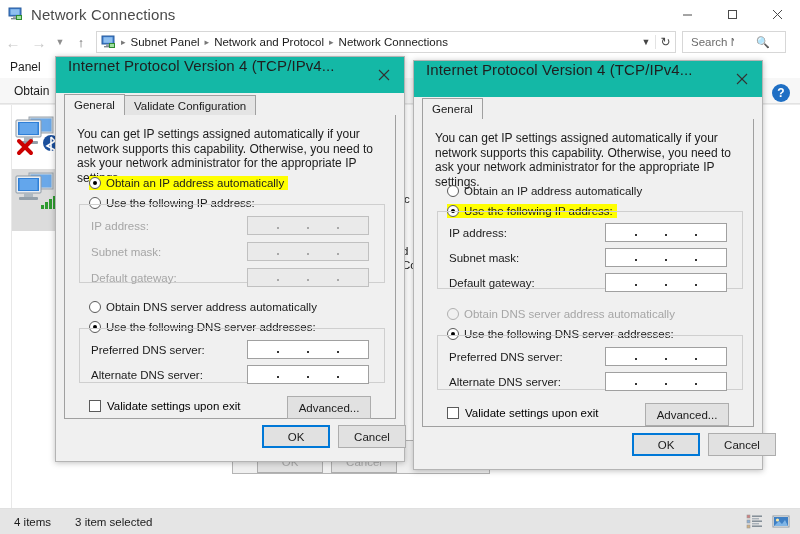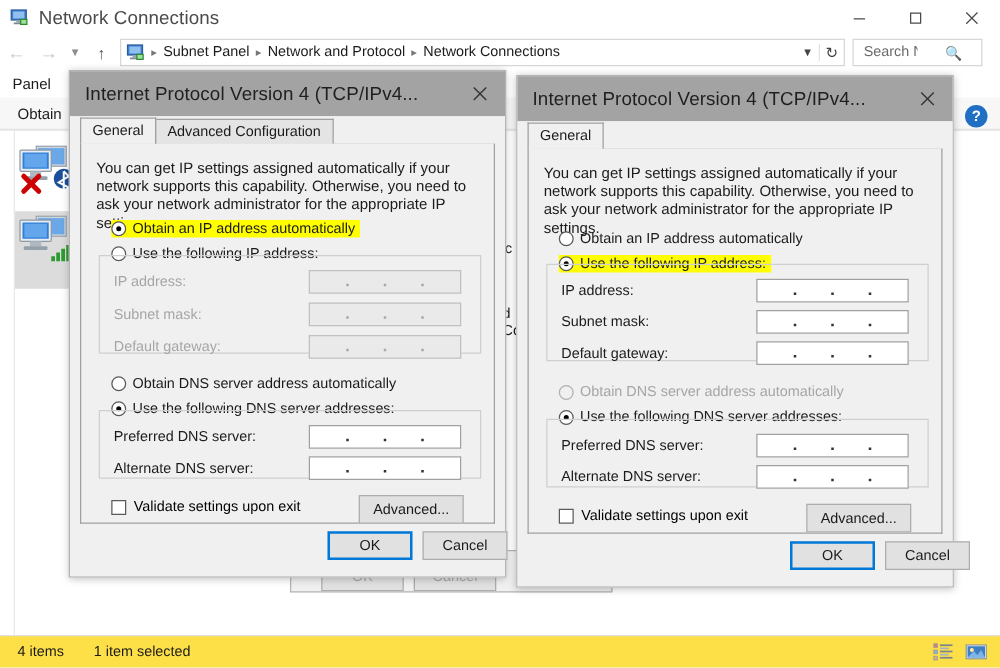--- a/index.html
+++ b/index.html
@@ -86,37 +86,37 @@
   }
   .tile {
     position:absolute; width:56px; height:62px;
   }
   .tile.selected { background:#dcdcdc; }
 
   .bg-text { position:absolute; font-size:11.5px; color:#1b1b1b; white-space:nowrap; }
 
   .ex-status {
     position:absolute; left:0; top:508px; width:800px; height:26px;
-    background:#fde047; border-top:1px solid #e0e0e0;
+    background:#e5e5e5; border-top:1px solid #e0e0e0;
     display:flex; align-items:center; font-size:11.5px; color:#1b1b1b;
   }
   .status-item { margin-left:14px; }
   .status-item.second { margin-left:24px; }
   .status-views { position:absolute; right:10px; top:4px; display:flex; gap:8px; }
   .view-btn { width:18px; height:17px; }
 
   
   .dlg {
     position:absolute; background:#f0f0f0;
     border:1px solid #b4b4b4;
     box-shadow:0 1px 6px rgba(0,0,0,0.25);
   }
   .dlg-title {
-    height:36px; background:#a3a3a3; position:relative;
-    display:flex; align-items:center;
+    height:36px; background:#14b8a6; position:relative;
+    display:flex; 
   }
   .dlg-title-text {
     font-size:15px; color:#1f1f1f; padding-left:12px; letter-spacing:0.1px;
     white-space:nowrap; overflow:hidden;
   }
   .dlg-close {
     position:absolute; right:0; top:0; width:40px; height:36px;
     display:flex; align-items:center; justify-content:center; color:#333;
   }
   .dlg-body { position:absolute; left:0; right:0; top:36px; bottom:0; background:#f0f0f0; }
@@ -321,21 +321,21 @@
       </svg>
     </div>
 
     <div class="bg-text" style="left:404px; top:88px;">c</div>
     <div class="bg-text" style="left:402px; top:140px;">d</div>
     <div class="bg-text" style="left:402px; top:154px;">Co</div>
   </div>
 
   <div class="ex-status">
     <span class="status-item">4 items</span>
-    <span class="status-item second">1 item selected</span>
+    <span class="status-item second">3 item selected</span>
     <div class="status-views">
       <span class="view-btn">
         <svg width="18" height="17" viewBox="0 0 18 17">
           <rect x="1" y="2" width="3" height="3" fill="#d08080" stroke="#9a9a9a" stroke-width="0.6"></rect>
           <rect x="1" y="7" width="3" height="3" fill="#8ab0d8" stroke="#9a9a9a" stroke-width="0.6"></rect>
           <rect x="1" y="12" width="3" height="3" fill="#d0b080" stroke="#9a9a9a" stroke-width="0.6"></rect>
           <rect x="6" y="2.5" width="10" height="1.4" fill="#7a8590"></rect>
           <rect x="6" y="5" width="7" height="1.4" fill="#aab2ba"></rect>
           <rect x="6" y="7.5" width="10" height="1.4" fill="#7a8590"></rect>
           <rect x="6" y="10" width="7" height="1.4" fill="#aab2ba"></rect>
@@ -495,21 +495,21 @@
       <svg width="12" height="12" viewBox="0 0 12 12">
           <line x1="1" y1="1" x2="11" y2="11" stroke="#333" stroke-width="1.1"></line>
           <line x1="11" y1="1" x2="1" y2="11" stroke="#333" stroke-width="1.1"></line>
         </svg>
     </span>
   </div>
   <div class="dlg-body">
 
     <div class="tabstrip">
       <div class="tab active">General</div>
-      <div class="tab">Advanced Configuration</div>
+      <div class="tab">Validate Configuration</div>
     </div>
 
     <div class="tabpage">
 
       <div class="desc">You can get IP settings assigned automatically if your network supports this capability. Otherwise, you need to ask your network administrator for the appropriate IP settings.</div>
 
       <div class="radio-row hl" style="left:24px; top:61px; padding:1px 4px 1px 0;">
         <span class="radio checked"></span>
         <span class="radio-label">Obtain an IP address automatically</span>
       </div>

